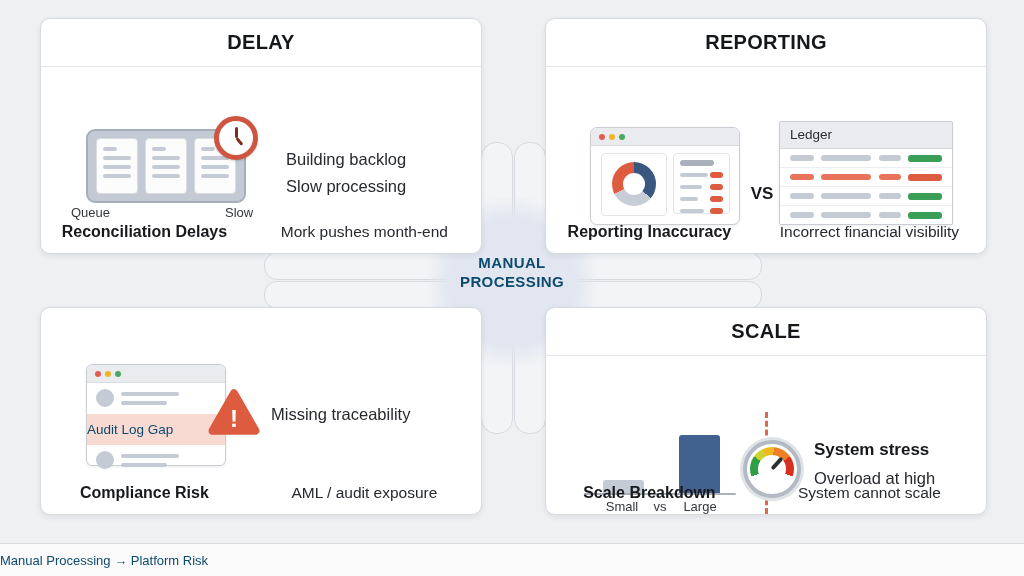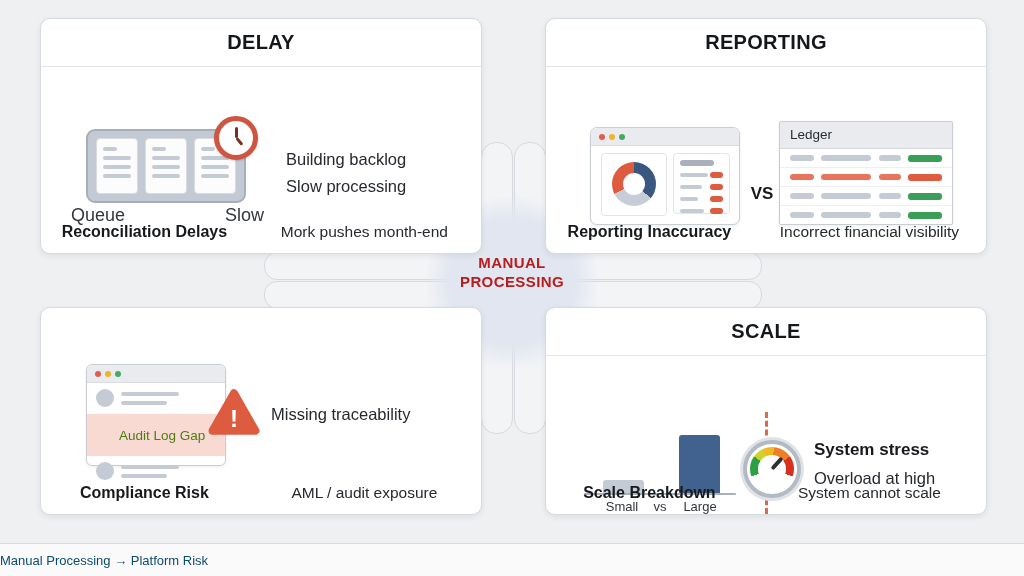--- a/index.html
+++ b/index.html
@@ -11,21 +11,21 @@
   .pill{position:absolute;background:var(--c-pill_fill,#f3f4f6);
         border:1px solid var(--c-pill_border,#d6d9de);z-index:1;}
   .pill.v{width:30px;height:290px;top:142px;border-radius:15px;}
   .pill.h{width:496px;height:26px;left:264px;border-radius:13px;}
 
   
   #center-blob{position:absolute;left:427px;top:197px;width:170px;height:170px;z-index:2;
       background:radial-gradient(circle, var(--c-blob,#e1e6f0) 52%, rgba(225,230,240,0) 73%);}
   #center-label{position:absolute;left:422px;top:253px;width:180px;z-index:5;
       text-align:center;font-size:15px;font-weight:700;line-height:19px;
-      letter-spacing:.4px;color:#b91c1c;}
+      letter-spacing:.4px;color:#0c4a6e;}
 
   
   .card{position:absolute;background:var(--c-card_bg,#fff);
         border:1px solid var(--c-card_border,#d7dade);border-radius:10px;
         box-shadow:0 2px 6px rgba(30,40,60,.08);z-index:3;}
   .card-header{height:47px;line-height:47px;text-align:center;font-size:20px;
         font-weight:700;letter-spacing:.3px;color:var(--c-title_text,#15181b);
         border-bottom:1px solid var(--c-divider,#e3e5e9);}
   .card-body{position:relative;}
   #card-delay{left:40px;top:18px;width:440px;height:234px;}
@@ -46,21 +46,21 @@
        padding:8px 6px;display:flex;flex-direction:column;gap:5px;box-sizing:border-box;}
   .dl{height:4px;border-radius:2px;background:var(--c-muted_bar,#c5cbd4);}
   .dl.s{width:14px;}.dl.l{width:28px;}
   #clock{position:absolute;top:-15px;right:-14px;width:34px;height:34px;background:#fff;
         border:5px solid var(--c-clock_red,#cf5540);border-radius:50%;
         box-shadow:0 1px 2px rgba(0,0,0,.18);}
   .hand{position:absolute;left:50%;bottom:50%;width:3px;background:var(--c-clock_hand,#7e2d1e);
         border-radius:2px;margin-left:-1.5px;transform-origin:50% 100%;}
   .hand.min{height:11px;}
   .hand.hour{height:9px;transform:rotate(140deg);}
-  .icon-label{position:absolute;font-size:18px;color:#33373d;}
+  .icon-label{position:absolute;font-size:13px;color:#33373d;}
 
   
   .winbox{position:absolute;background:#fff;border:1px solid var(--c-window_border,#c9ced5);
           border-radius:7px;box-shadow:0 1px 3px rgba(0,0,0,.08);overflow:visible;}
   .titlebar{height:17px;background:var(--c-window_chrome,#e9ebef);
             border-bottom:1px solid #d9dde2;border-radius:6px 6px 0 0;
             display:flex;align-items:center;gap:4px;padding-left:8px;}
   .dot{width:6px;height:6px;border-radius:50%;}
   .dot.r{background:var(--c-dot_red,#e25d50);}
   .dot.y{background:var(--c-dot_yellow,#f0b429);}
@@ -92,22 +92,22 @@
   .lg-row.alert .lbar{background:var(--c-salmon,#e8745c);}
   .lg-row.alert .lend{background:var(--c-red_orange,#dd5b3f);}
 
   
   #comp-win{left:45px;top:56px;width:138px;height:100px;border-radius:6px;}
   .crow{display:flex;align-items:center;gap:7px;padding:6px 9px 0 9px;}
   .avatar{width:18px;height:18px;border-radius:50%;background:var(--c-muted_bar,#c5cbd4);flex:none;}
   .clines{display:flex;flex-direction:column;gap:5px;}
   .cl{height:4px;border-radius:2px;background:var(--c-muted_bar,#c5cbd4);}
   .cl.a{width:58px;}.cl.b{width:46px;}
-  #audit-row{margin-top:7px;height:42px;background:var(--c-highlight_pink,#f8dad3);
-      display:flex;align-items:center;padding-left:32px;font-size:13.5px;color:#4d7c0f;}
+  #audit-row{margin-top:7px;height:31px;background:var(--c-highlight_pink,#f8dad3);
+      display:flex;align-items:center;padding-left:0;font-size:13.5px;color:#0c4a6e;}
   #warn-tri{position:absolute;right:-36px;top:22px;width:54px;height:50px;}
   #comp-side{left:230px;top:93px;}
 
   
   #mini-chart{position:absolute;left:38px;top:55px;width:152px;height:84px;}
   #axis{position:absolute;left:0;bottom:0;width:152px;height:2px;background:#aab1bb;border-radius:1px;}
   .mbar{position:absolute;bottom:2px;width:41px;border-radius:3px 3px 0 0;}
   #bar-small{left:19px;height:13px;background:var(--c-muted_bar,#c5cbd4);}
   #bar-large{left:95px;height:58px;background:var(--c-steel_blue,#41618e);}
   .axis-label{position:absolute;top:143px;font-size:13px;color:#33373d;text-align:center;}

